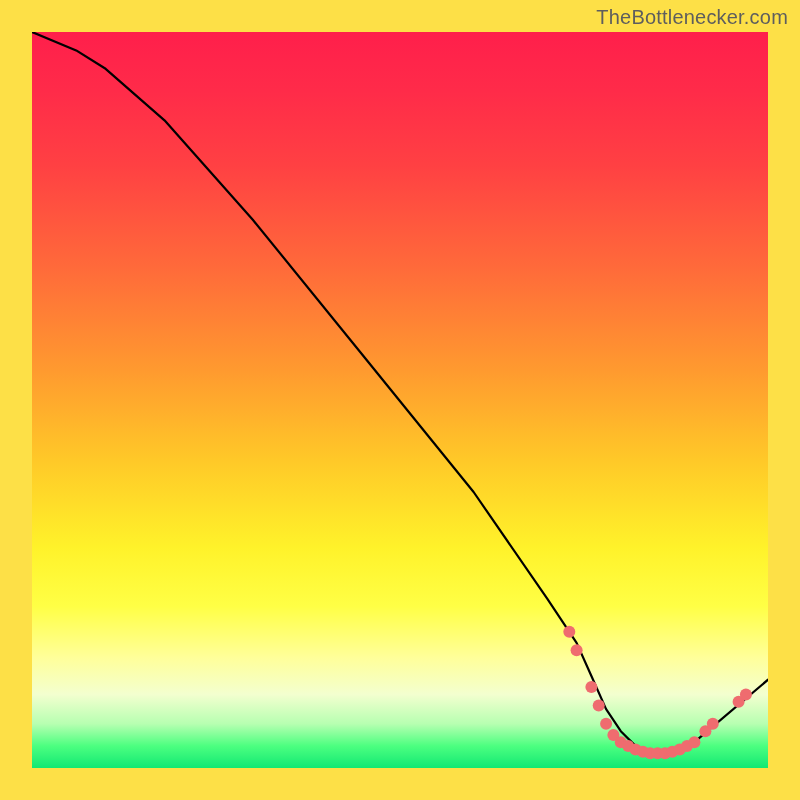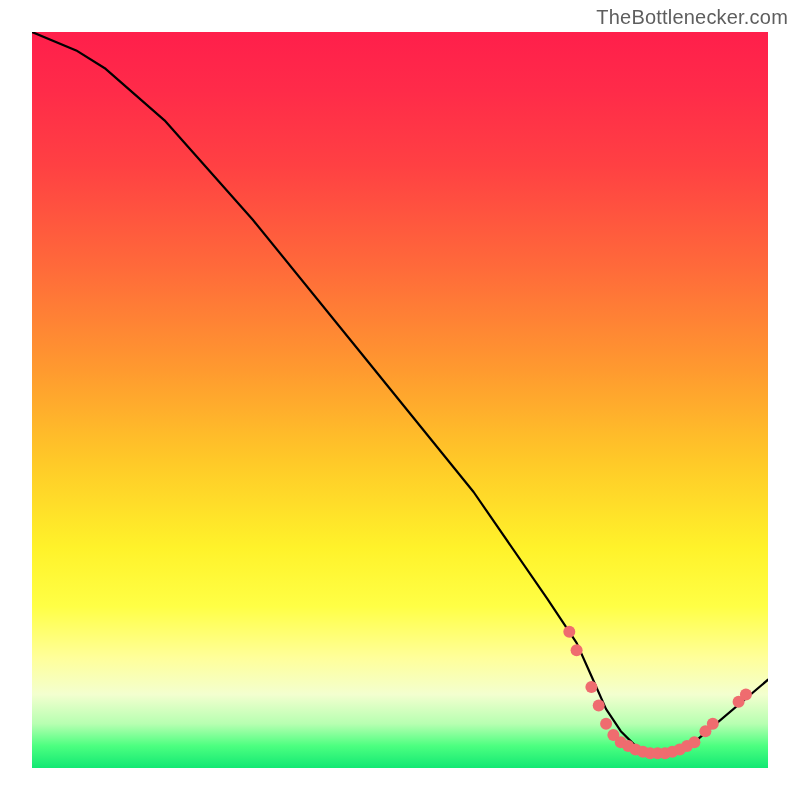--- a/index.html
+++ b/index.html
@@ -8,21 +8,21 @@
     width: 800px;
     height: 800px;
     background: #000;
     overflow: hidden;
     font-family: Arial, Helvetica, sans-serif;
   }
   .frame {
     position: relative;
     width: 800px;
     height: 800px;
-    background: #ffffff;
+    background: #fde047;
   }
   .watermark {
     position: absolute;
     top: 6px;
     right: 12px;
     color: #5e5e5e;
     font-size: 20px;
     font-weight: 500;
     letter-spacing: 0.2px;
     user-select: none;

